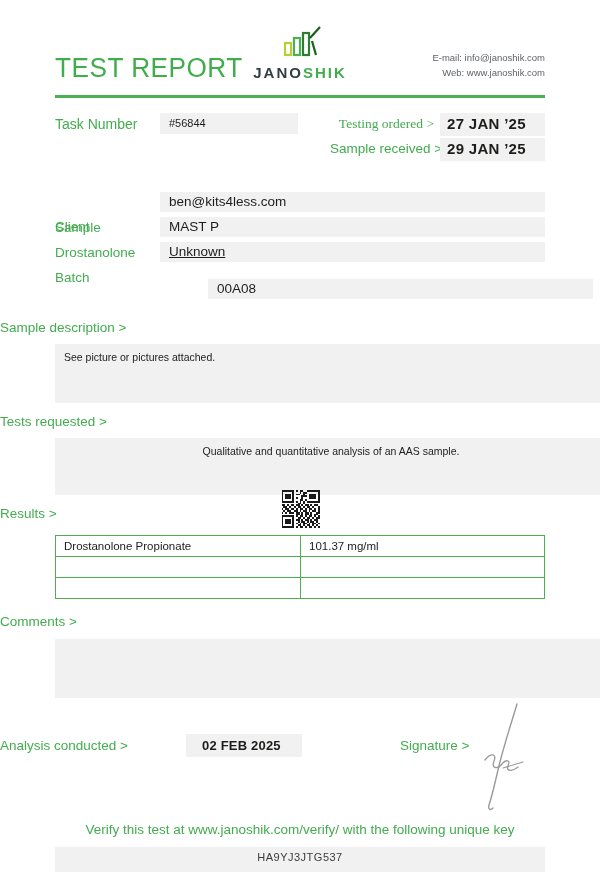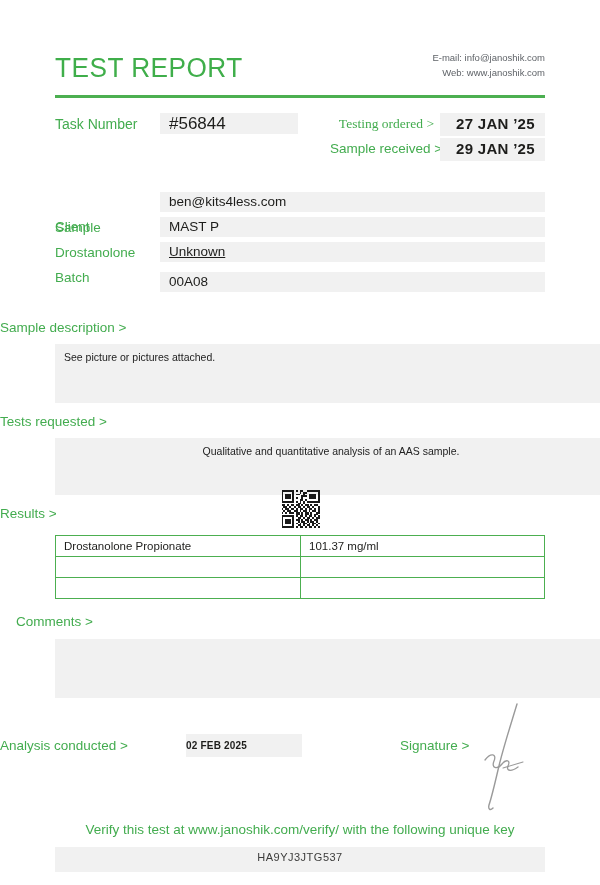--- a/index.html
+++ b/index.html
@@ -18,48 +18,60 @@
   .graybox { position:absolute; background:#f1f1f1; }
   
   .title { left:55px; top:53px; font-size:27px; letter-spacing:0.5px; color:#3fae4a; transform:scaleX(0.97); transform-origin:left; white-space:nowrap; }
   .logo-wrap { left:245px; top:26px; width:110px; text-align:center; }
   .brand { font-size:15px; font-weight:bold; letter-spacing:2px; color:#323e42; margin-top:1px; white-space:nowrap; }
   .brand .shik { color:#43ac4f; }
   .contact { right:55px; top:50px; text-align:right; font-size:9.5px; color:#5f6368; line-height:15px; }
   .rule { left:55px; top:95px; width:490px; height:3px; background:#4caf50; }
   
   .task-label { left:55px; top:116px; font-size:14px; }
-  .task-value { left:160px; top:113px; width:138px; height:21px; line-height:21px; padding-left:9px; font-size:17px; }
+  .task-value { left:160px; top:113px; width:138px; height:21px; line-height:21px; padding-left:9px; font-size:11px; }
   .meta-label-r { width:104px; text-align:right; font-size:13.5px; }
-  .meta-value { width:105px; height:23px; line-height:21px; padding-left:16px; font-size:15px; font-weight:bold; letter-spacing:0.3px; }
+  .meta-value { width:105px; height:23px; line-height:21px; padding-left:7px; font-size:15px; font-weight:bold; letter-spacing:0.3px; }
   
   .info-label { left:55px; font-size:13.5px; }
   .info-value { left:160px; width:385px; height:20px; line-height:20px; padding-left:9px; font-size:13.5px; }
   
   .section-box { left:55px; width:552px; padding:7px 9px; font-size:10.5px; color:#222; }
   
   .results-table { position:absolute; left:55px; top:535px; width:490px; border-collapse:collapse; }
   .results-table td { border:1.5px solid #4caf50; height:21px; padding-left:8px; font-size:11.5px; color:#1d1d1b; }
   .results-table td.c1 { width:245px; }
   
   .qr { left:281px; top:490px; width:39px; height:38px; }
   .qr svg { width:100%; height:100%; shape-rendering:crispEdges; }
   
-  .analysis-value { left:186px; top:734px; width:116px; height:23px; line-height:23px; padding-left:0; font-size:10px; font-weight:bold; letter-spacing:0.2px; }
+  .analysis-value { left:186px; top:734px; width:116px; height:23px; line-height:23px; padding-left:16px; font-size:13px; font-weight:bold; letter-spacing:0.2px; }
   .signature-svg { left:473px; top:698px; width:56px; height:118px; }
   .verify-line { left:0; top:822px; width:600px; text-align:center; font-size:13.5px; color:#43ac4f; }
   .key-box { left:55px; top:847px; width:490px; height:25px; line-height:21px; text-align:center; font-size:11px; color:#3c3c3b; letter-spacing:0.5px; }
 </style>
 </head>
 <body>
 
 <div class="page">
 
   <div class="abs title">TEST REPORT</div>
 
+  <div class="abs logo-wrap">
+    <span>
+      <svg width="46" height="33" viewBox="0 0 46 33" fill="none" xmlns="http://www.w3.org/2000/svg">
+        <rect x="8" y="17" width="6" height="12" stroke="#b9cf33" stroke-width="2.2" fill="none"></rect>
+        <rect x="17" y="12" width="6" height="17" stroke="#4caf50" stroke-width="2.2" fill="none"></rect>
+        <rect x="26" y="7" width="6" height="22" stroke="#2e7d32" stroke-width="2.2" fill="none"></rect>
+        <path d="M33 12 L43 1" stroke="#1b5e20" stroke-width="2.2" fill="none"></path>
+        <path d="M35 15 L39 29" stroke="#1b5e20" stroke-width="2.2" fill="none"></path>
+      </svg>
+    </span>
+    <div class="brand"><span>JANO</span><span class="shik">SHIK</span></div>
+  </div>
 
   <div class="abs contact">
     <div>E-mail: info@janoshik.com</div>
     <div>Web: www.janoshik.com</div>
   </div>
 
   <div class="abs rule"></div>
 
   <div class="glabel task-label">Task Number</div>
   <div class="graybox task-value">#56844</div>
@@ -73,21 +85,21 @@
   <div class="glabel info-label" style="top:195px;margin-top:24px;">Client</div>
   <div class="graybox info-value" style="top:192px;">ben@kits4less.com</div>
 
   <div class="glabel info-label" style="top:220px;">Sample</div>
   <div class="graybox info-value" style="top:217px;">MAST P</div>
 
   <div class="glabel info-label" style="top:245px;">Drostanolone</div>
   <div class="graybox info-value" style="top:242px;text-decoration:underline;">Unknown</div>
 
   <div class="glabel info-label" style="top:270px;">Batch</div>
-  <div class="graybox info-value" style="top:272px;">00A08</div>
+  <div class="graybox info-value" style="top:279px;margin-left:48px;">00A08</div>
 
   <div class="glabel" style="top:320px;">Sample description &gt;</div>
   <div class="graybox section-box" style="top:344px; height:59px;">
     <span>See picture or pictures attached.</span>
   </div>
 
   <div class="glabel" style="top:414px;">Tests requested &gt;</div>
   <div class="graybox section-box" style="top:438px; height:57px;text-align:center;">
     <span>Qualitative and quantitative analysis of an AAS sample.</span>
   </div>
@@ -352,21 +364,21 @@
         <td class="c1"></td>
         <td></td>
       </tr>
       <tr>
         <td class="c1"></td>
         <td></td>
       </tr>
     </tbody>
   </table>
 
-  <div class="glabel" style="top:614px;padding-left:16px;">Comments &gt;</div>
+  <div class="glabel" style="top:614px;">Comments &gt;</div>
   <div class="graybox section-box" style="top:639px; height:59px;">
     <span></span>
   </div>
 
   <div class="glabel" style="top:738px;">Analysis conducted &gt;</div>
   <div class="graybox analysis-value">02 FEB 2025</div>
 
   <div class="glabel" style="left:400px; top:738px;">Signature &gt;</div>
   <div class="abs signature-svg">
     <svg width="56" height="118" viewBox="0 0 56 118" fill="none" xmlns="http://www.w3.org/2000/svg">

